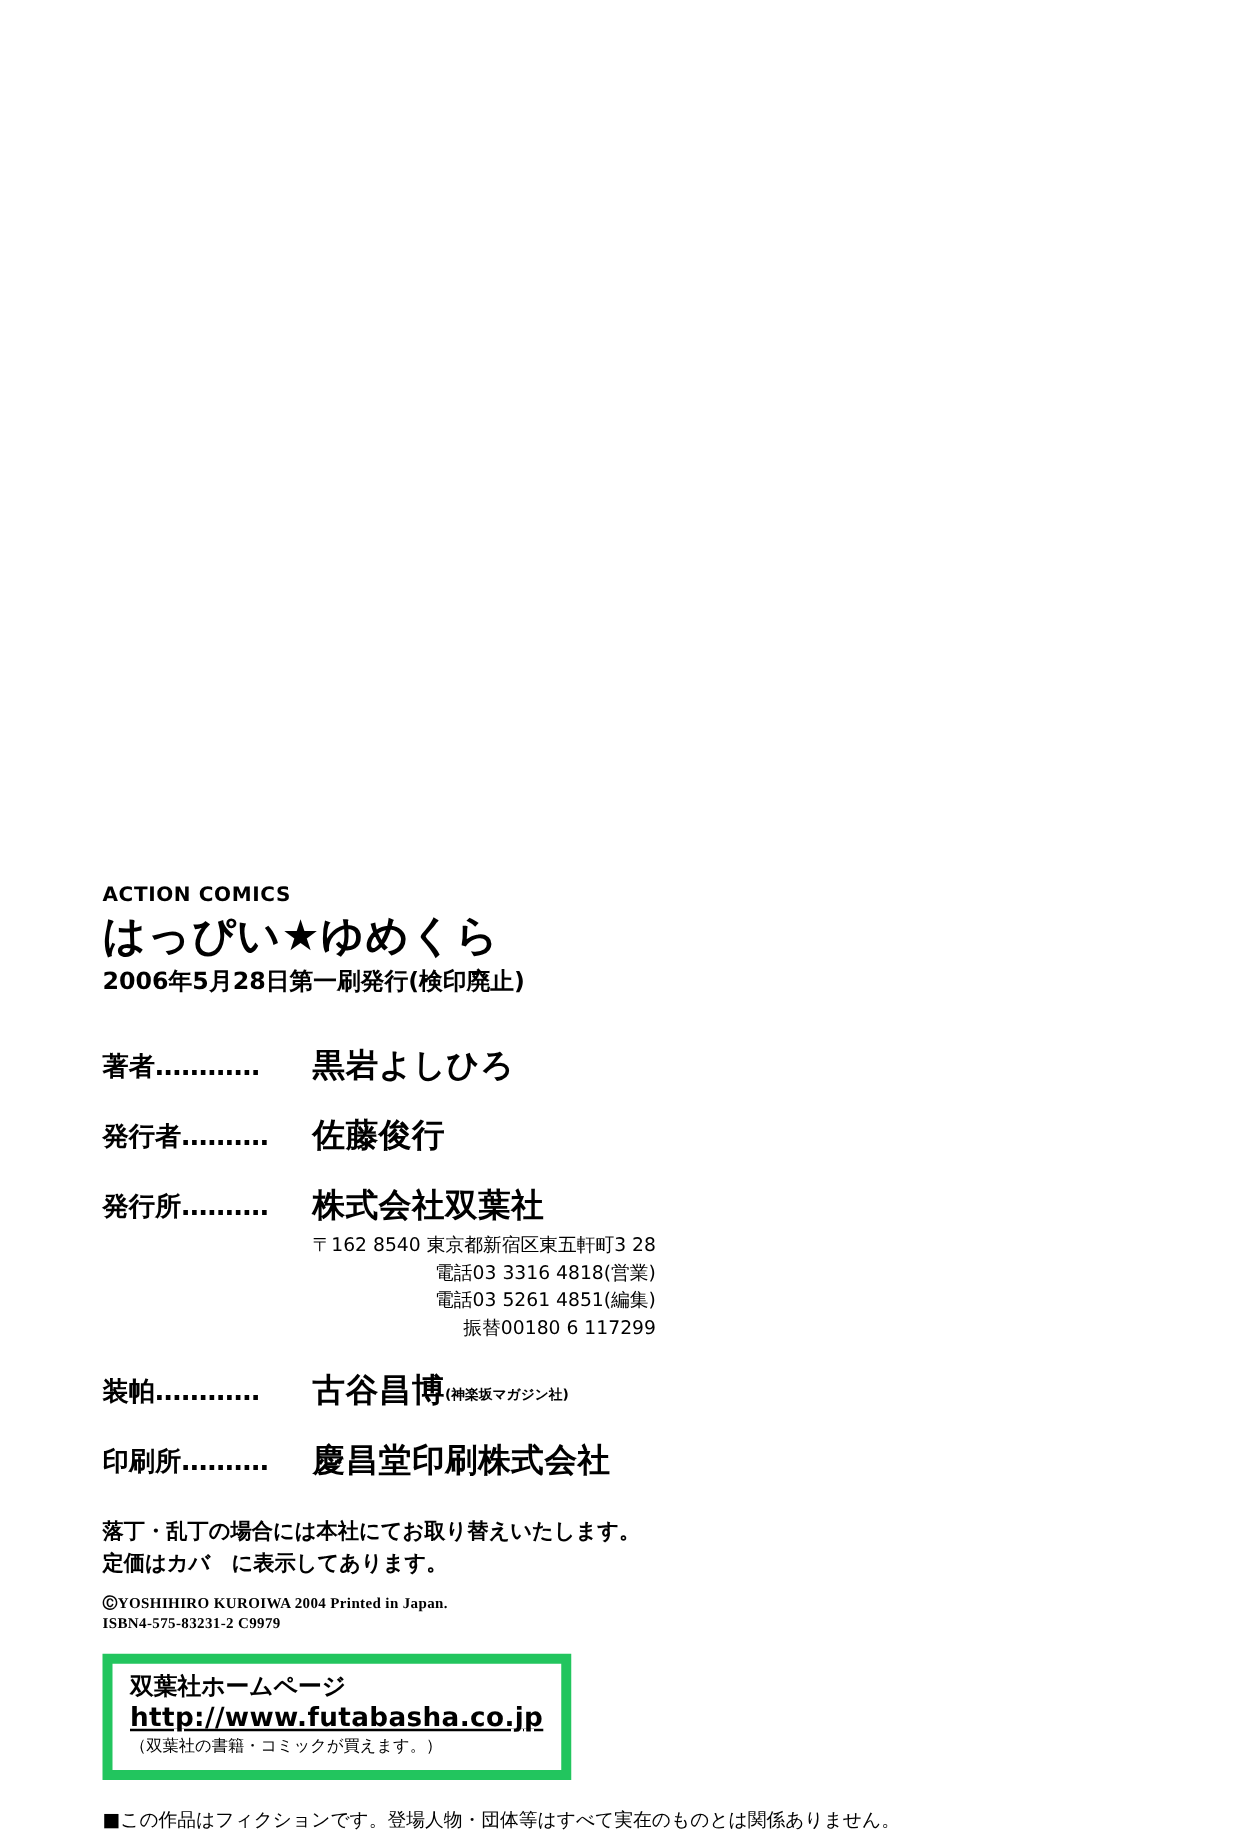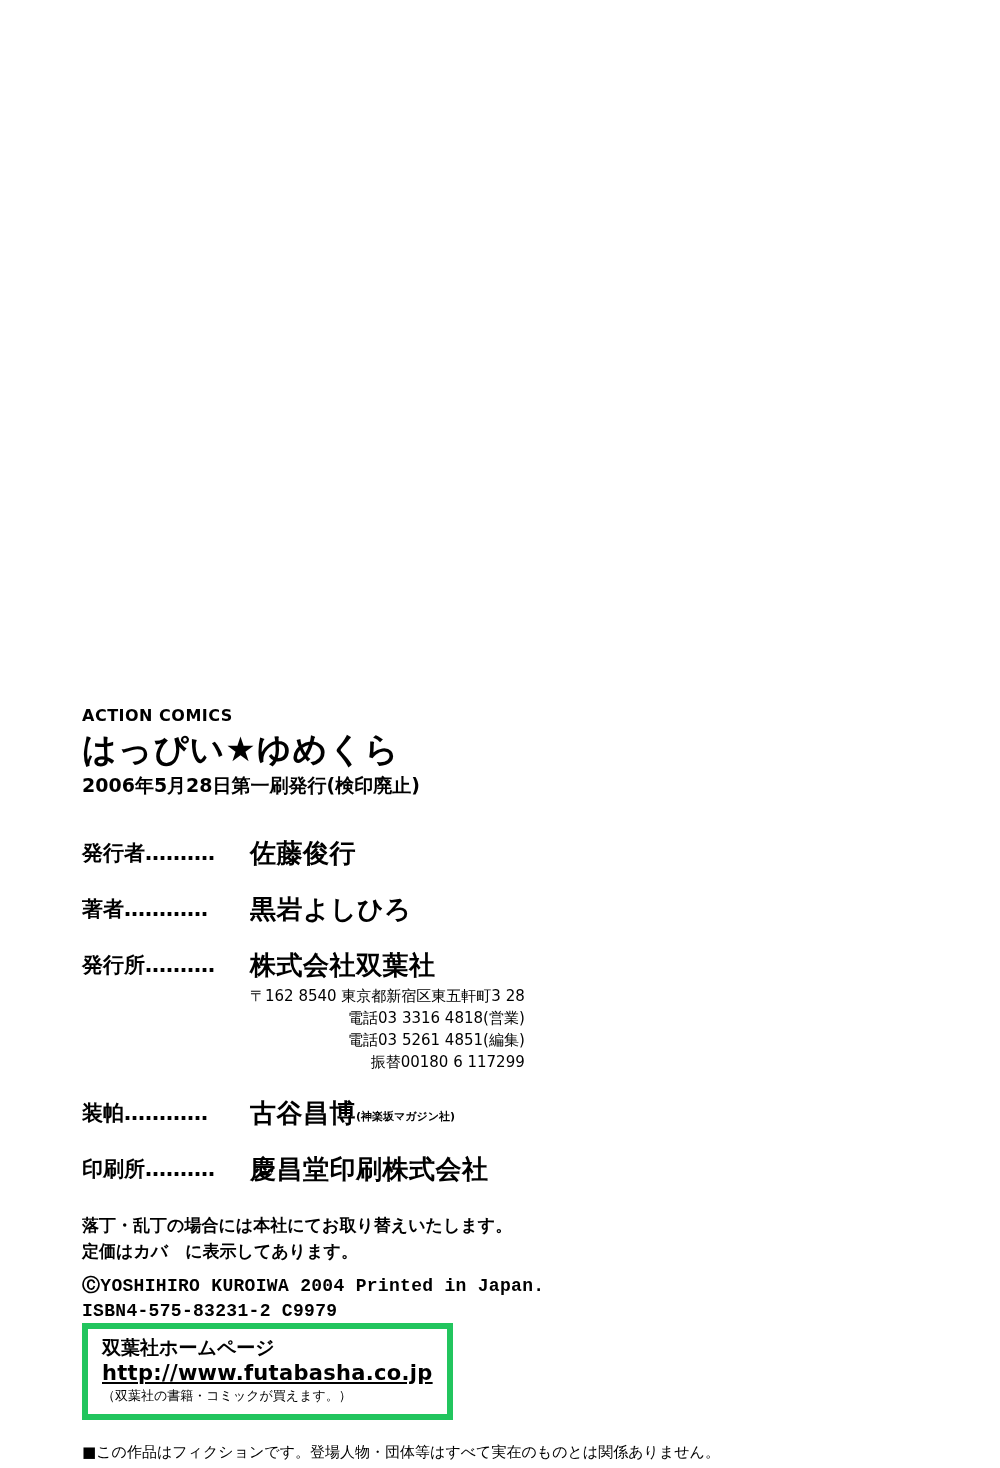--- a/index.html
+++ b/index.html
@@ -99,29 +99,30 @@
 
   .notes {
     margin-top: 28px;
     font-family: "DejaVu Sans", sans-serif;
     font-size: 17px;
     font-weight: bold;
     line-height: 1.5;
   }
   .copyright-block {
     margin-top: 10px;
-    font-family: Liberation Mono, monospace;
-    font-weight: bold;
-    font-size: 18px;
+    font-family: Liberation Serif, serif;
+    font-weight: bold;
+    font-size: 12px;
     line-height: 1.35;
     letter-spacing: 0.3px;
   }
 
   .homepage-box {
-    border: 6px solid #22c55e;
+    margin-top: 16px;
+    border: 8px solid #22c55e;
     display: inline-block;
     padding: 7px 14px 9px 14px;
     min-width: 310px;
   }
   .hp-line1 {
     font-family: "DejaVu Sans", sans-serif;
     font-weight: bold;
     font-size: 19px;
     line-height: 1.25;
   }
@@ -154,30 +155,30 @@
 <div class="page">
   <div class="colophon">
 
     <div class="series-label">ACTION COMICS</div>
     <div class="book-title">はっぴい★ゆめくら</div>
     <div class="pub-date">2006年5月28日第一刷発行(検印廃止)</div>
 
     <div class="credits">
 
       <div class="credit-row">
+        <div class="credit-label">著者‥‥‥‥‥‥</div>
+        <div class="credit-value">
+          <span>黒岩よしひろ</span>
+        </div>
+      </div>
+
+      <div class="credit-row">
         <div class="credit-label">発行者‥‥‥‥‥</div>
         <div class="credit-value">
           <span>佐藤俊行</span>
-        </div>
-      </div>
-
-      <div class="credit-row">
-        <div class="credit-label">著者‥‥‥‥‥‥</div>
-        <div class="credit-value">
-          <span>黒岩よしひろ</span>
         </div>
       </div>
 
       <div class="credit-row">
         <div class="credit-label">発行所‥‥‥‥‥</div>
         <div class="credit-value">
           <span>株式会社双葉社</span>
           <div class="sub-lines">
             <div>〒162 8540 東京都新宿区東五軒町3 28</div>
             <div>電話03 3316 4818(営業)</div>

